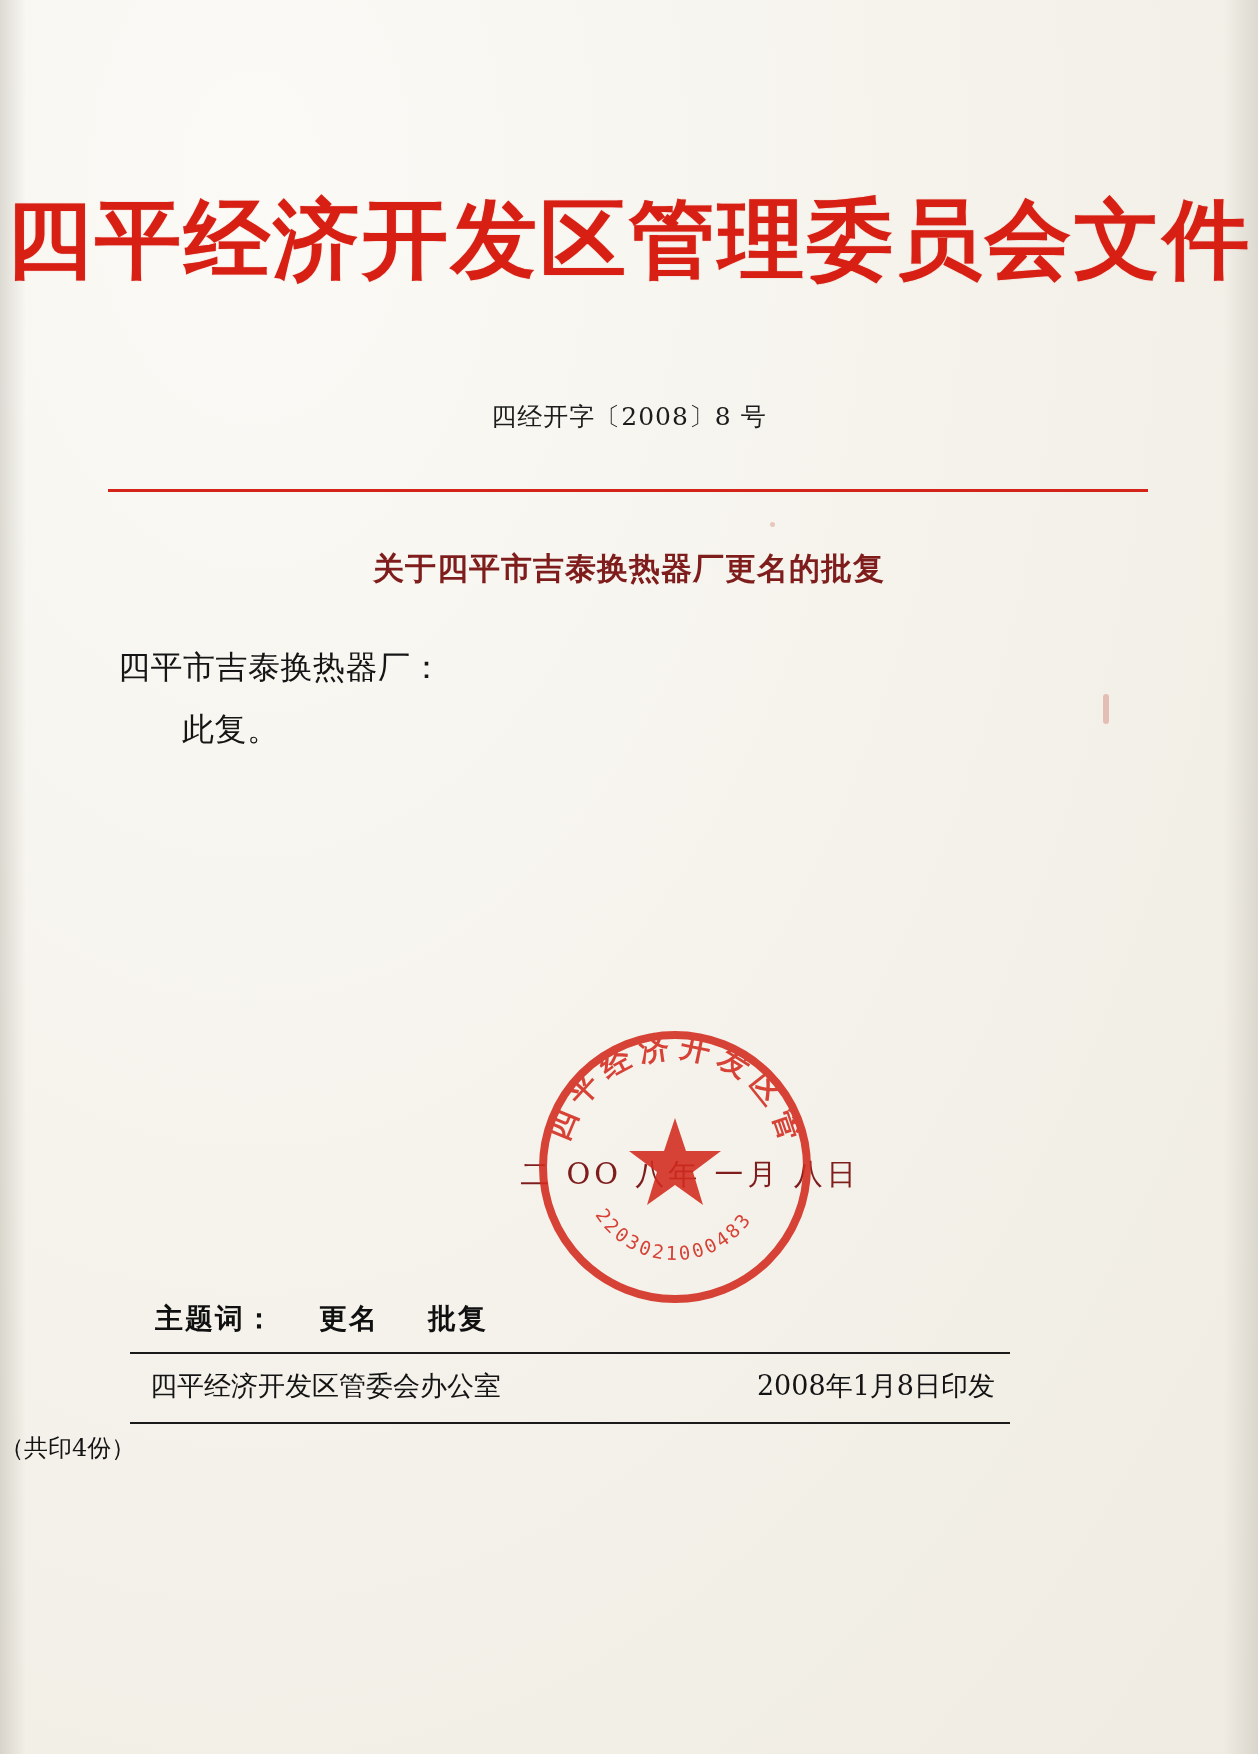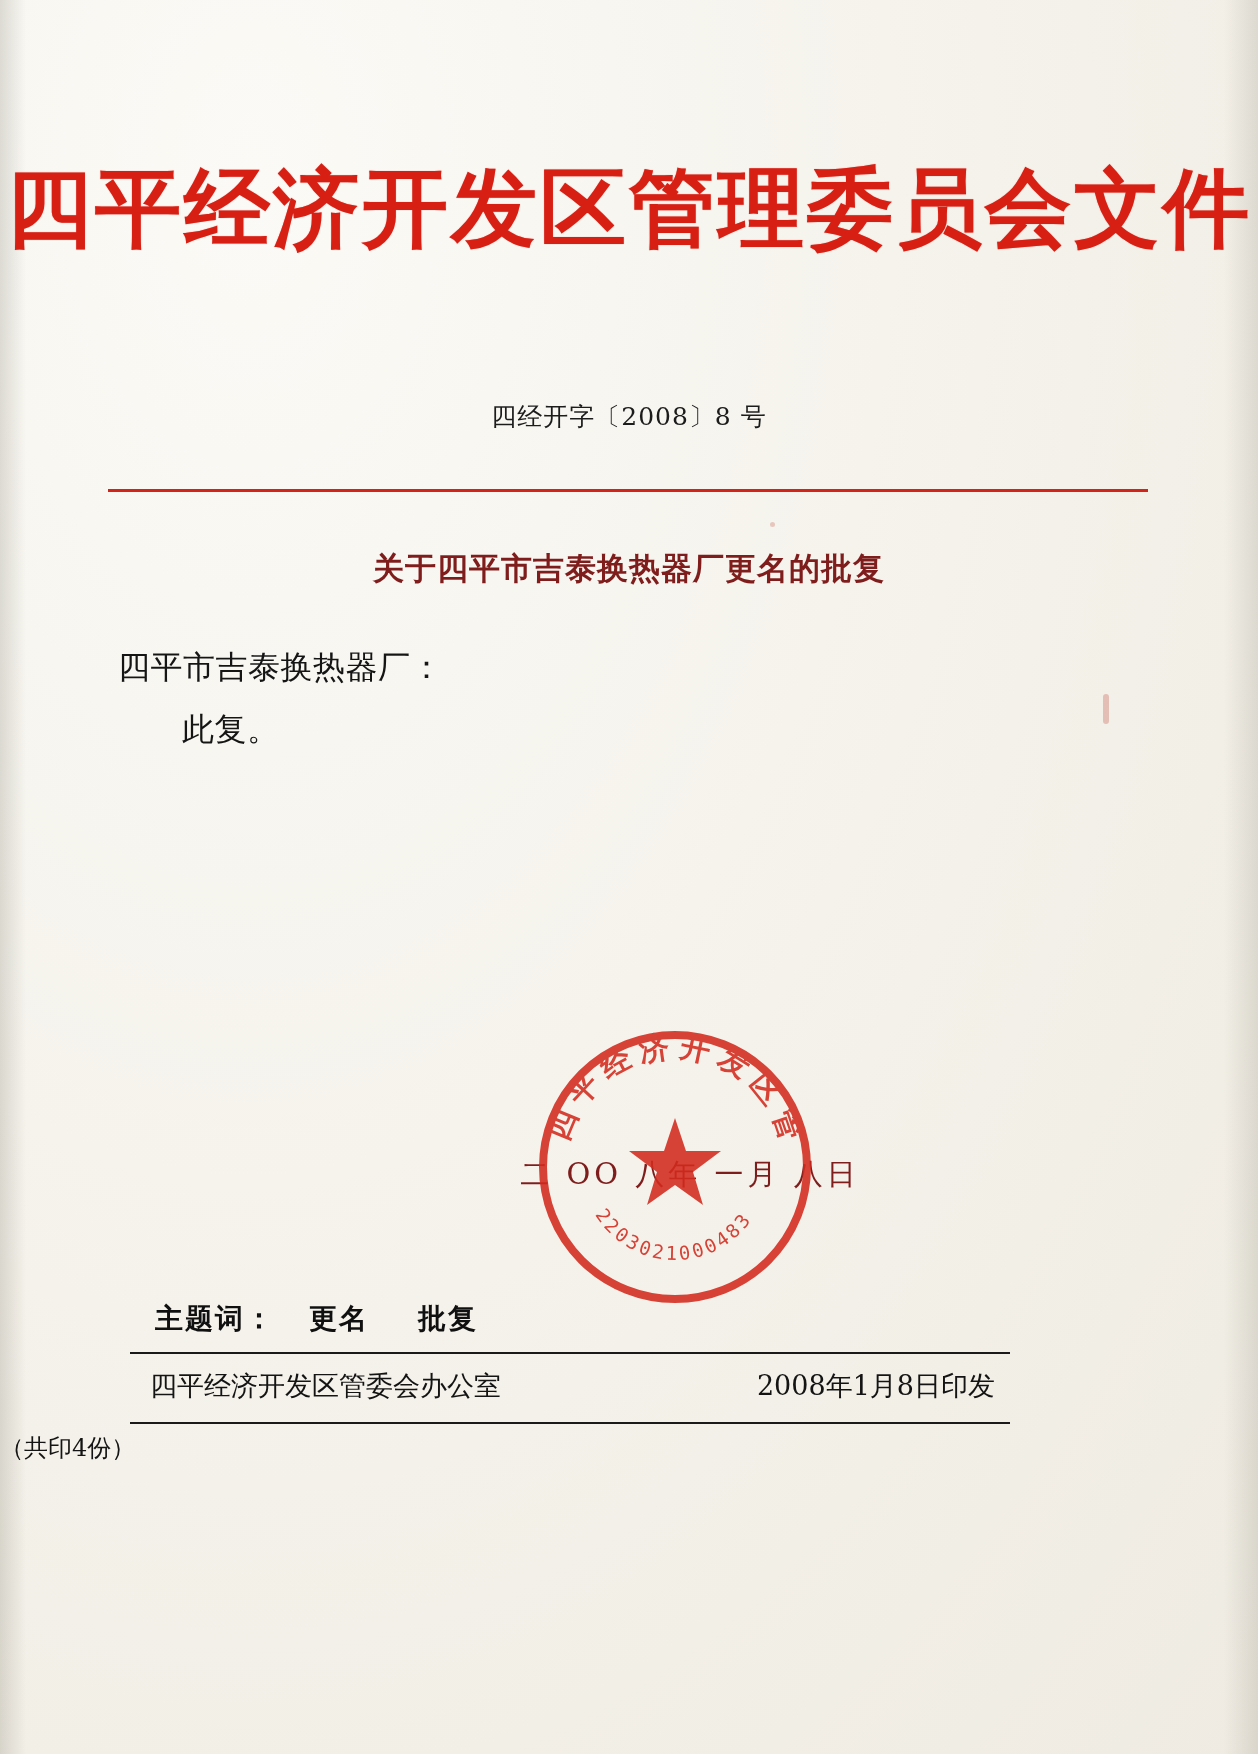--- a/index.html
+++ b/index.html
@@ -44,21 +44,21 @@
     position: relative;
     z-index: 3;
     width: 1258px;
     height: 1754px;
   }
 
   
   .masthead {
     position: absolute;
     left: 0;
-    top: 162px;
+    top: 193px;
     width: 1258px;
     text-align: center;
     color: #d71f14;
     font-family: "DejaVu Sans", "Liberation Sans", sans-serif;
     font-weight: bold;
     font-size: 86px;
     letter-spacing: 3px;
     line-height: 1.08;
     text-shadow: 0 0 1px rgba(215,31,20,0.55);
     white-space: nowrap;
@@ -141,21 +141,21 @@
     position: absolute;
     left: 155px;
     top: 1300px;
     width: 855px;
     font-size: 28px;
     font-family: "DejaVu Sans", "Liberation Sans", sans-serif;
     font-weight: bold;
     color: #101010;
     letter-spacing: 2px;
   }
-  .kw-line .kw-term { margin-left: 34px; }
+  .kw-line .kw-term { margin-left: 44px; }
   .kw-line .kw-term2 { margin-left: 49px; }
 
   .rule-1 {
     position: absolute;
     left: 130px;
     top: 1352px;
     width: 880px;
     height: 2px;
     background: #1a1a1a;
   }

